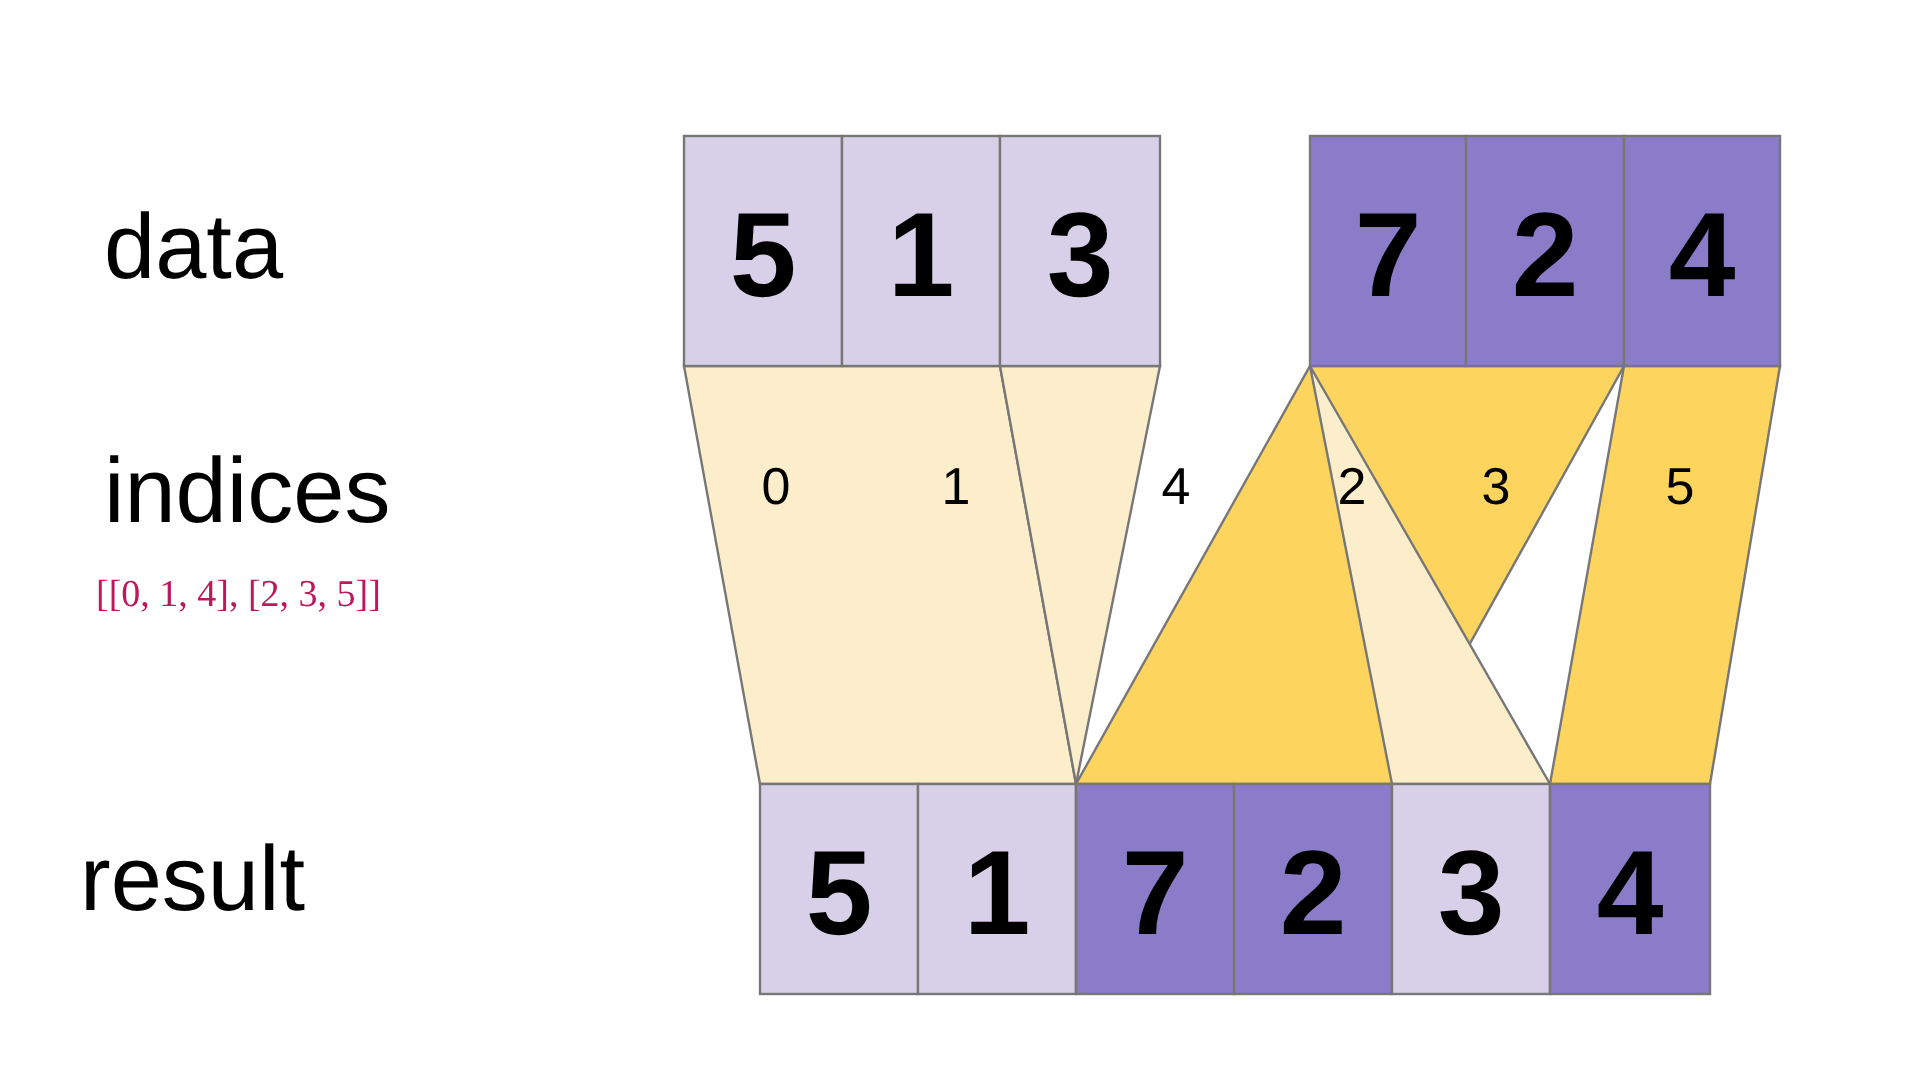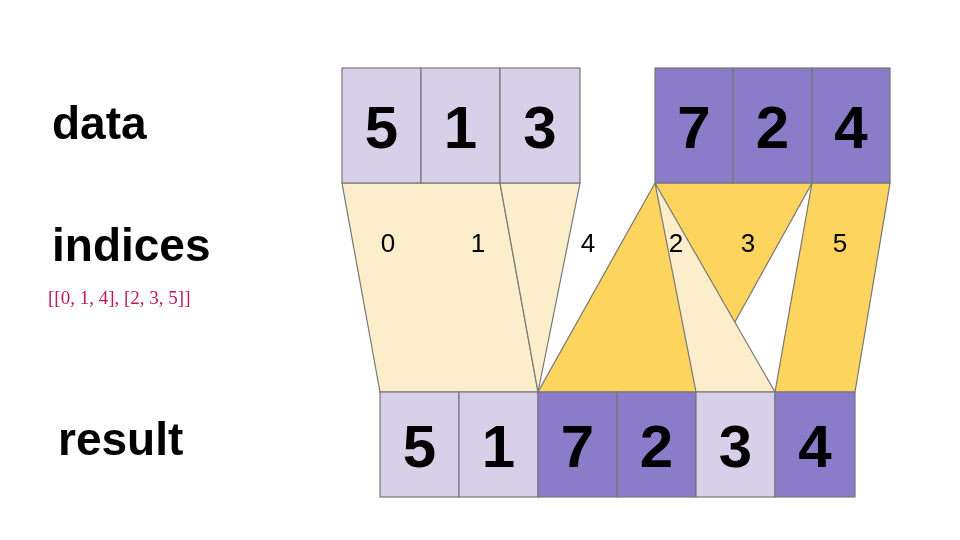--- a/index.html
+++ b/index.html
@@ -19,38 +19,38 @@
     position: absolute;
     left: 0;
     top: 0;
     width: 960px;
     height: 540px;
   }
   .row-label {
     position: absolute;
     font-family: "Liberation Sans", sans-serif;
     font-size: 46px;
-    font-weight: 700;
+    font-weight: 400;
     color: #000000;
     white-space: nowrap;
     line-height: 1;
   }
   .sub-label {
     position: absolute;
     font-family: Liberation Serif, serif;
     font-size: 19px;
     font-weight: 400;
     color: #be185d;
     white-space: nowrap;
     line-height: 1;
   }
   #label-data   { left: 52px;  top: 100px; }
   #label-indices{ left: 52px;  top: 222px; text-align: right; }
   #label-idxval { left: 48px;  top: 288px; }
-  #label-result { left: 58px;  top: 416px; }
+  #label-result { left: 40px;  top: 416px; }
 
   .cell-text {
     font-family: "Liberation Sans", sans-serif;
     font-size: 60px;
     font-weight: bold;
     fill: #000000;
     text-anchor: middle;
     dominant-baseline: central;
   }
   .idx-text {

